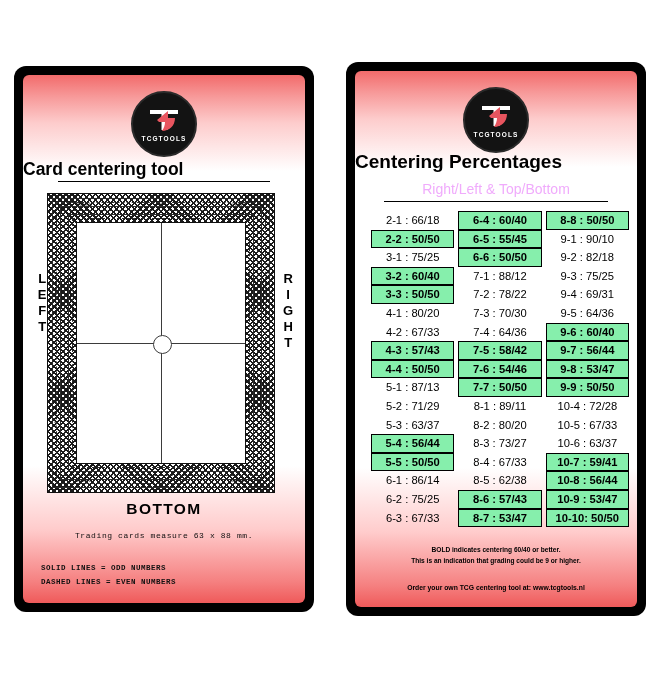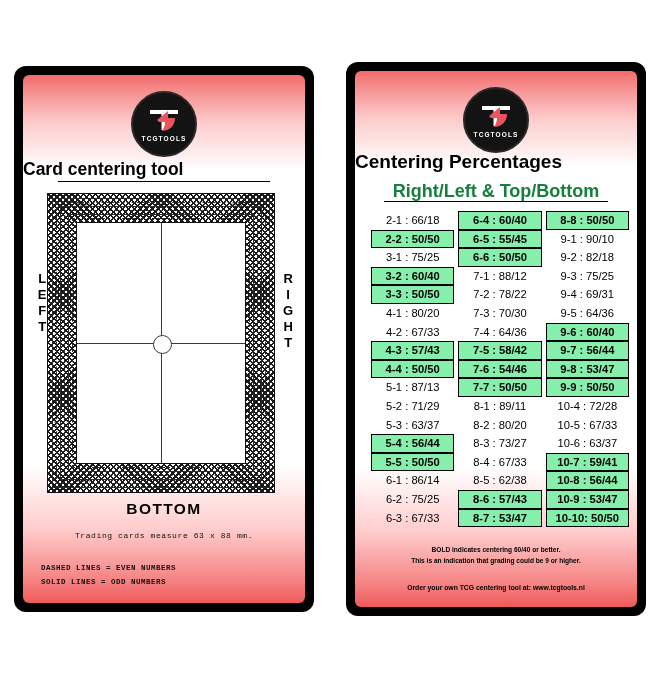--- a/index.html
+++ b/index.html
@@ -102,23 +102,23 @@
     width: 212px;
     height: 1px;
     background: #000;
   }
   .title-right { top: 80px; font-size: 19px; }
   .subtitle-right {
     position: absolute;
     left: 0; right: 0;
     top: 110px;
     text-align: center;
-    font-size: 18px;
-    font-weight: bold;
-    color: #15803d;
+    font-size: 14px;
+    font-weight: normal;
+    color: #f0abfc;
   }
   .title-right-underline {
     position: absolute;
     left: 50%;
     transform: translateX(-50%);
     top: 130px;
     width: 224px;
     height: 1px;
     background: #000;
   }
@@ -341,22 +341,22 @@
           <div class="tick-num" style="right:7px; top:50%; transform:translateY(-50%);">1</div>
         </div>
 
         <div class="side-label label-left">LEFT</div>
         <div class="side-label label-right">RIGHT</div>
         <div class="label-bottom">BOTTOM</div>
 
         <div class="measure-note">Trading cards measure 63 x 88 mm.</div>
 
         <div class="legend">
+          <div>SOLID LINES = ODD NUMBERS</div>
           <div>DASHED LINES = EVEN NUMBERS</div>
-          <div>SOLID LINES = ODD NUMBERS</div>
         </div>
 
       </div>
     </div>
   </div>
 
   <div class="card" style="left:346px; top:62px; width:300px; height:554px;">
     <div class="card-inner">
       <div class="grad"></div>
       <div class="card-content">

